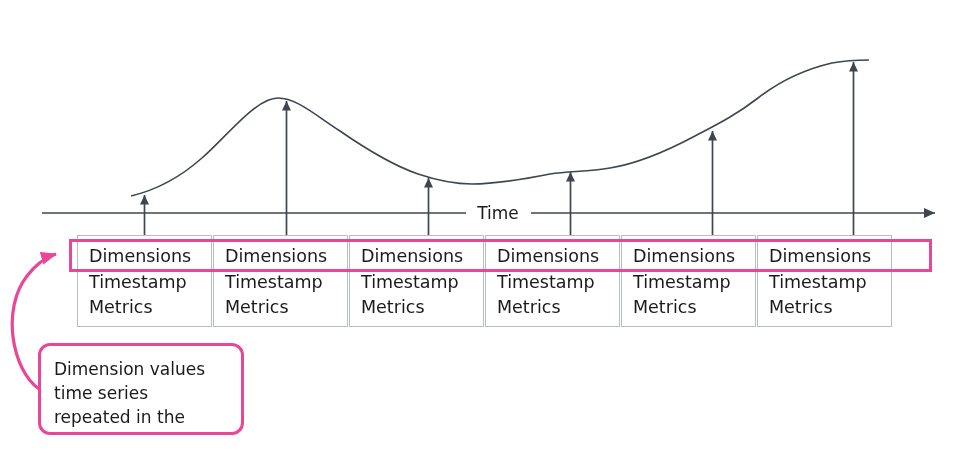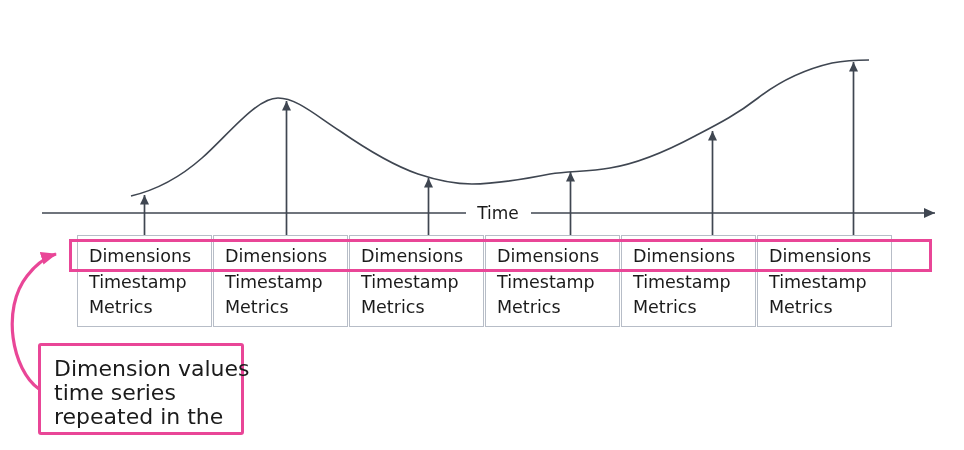--- a/index.html
+++ b/index.html
@@ -45,23 +45,23 @@
     left: 69px; top: 239px; width: 863px; height: 33px;
     border: 3px solid var(--pink, #e94697);
     background: transparent;
   }
 
   .callout {
     position: absolute; z-index: 4;
     left: 38px; top: 343px; width: 206px; height: 92px;
     background: #ffffff;
     border: 3px solid var(--pink, #e94697);
-    border-radius: 3px;
+    border-radius: 12px;
     padding: 11px 0 0 13px;
-    font-size: 22px;
+    font-size: 17px;
     line-height: 24px;
     white-space: nowrap;
   }
 </style>
 </head>
 <body style="--pink: #e94697; --line: #3f4651; --card-border: #b7bdc7; --text: #1b1b1b;">
 
 <div class="stage">
 
   <svg class="diagram-layer" width="964" height="450" viewBox="0 0 964 450">

